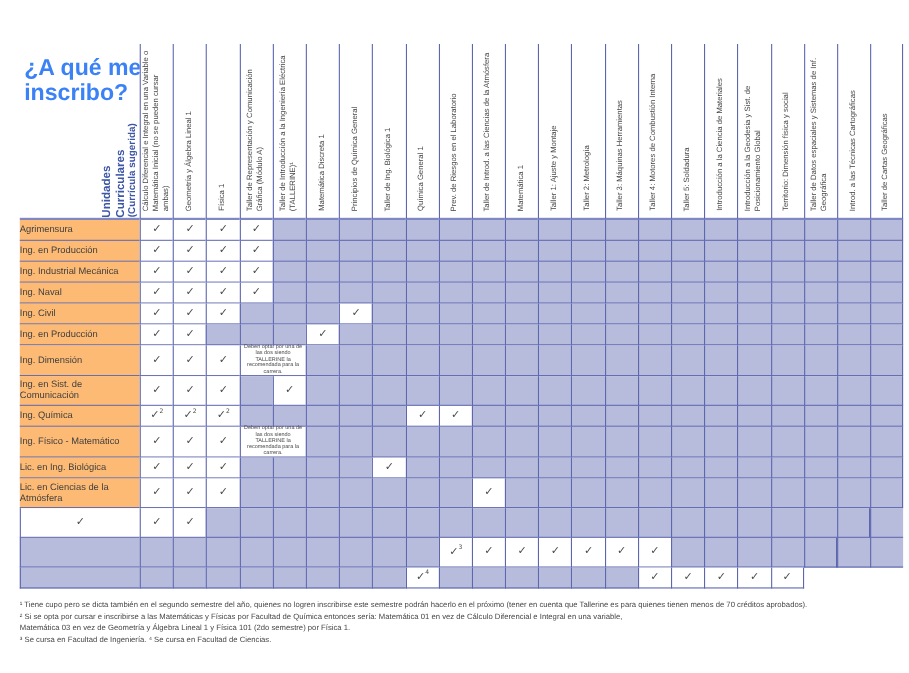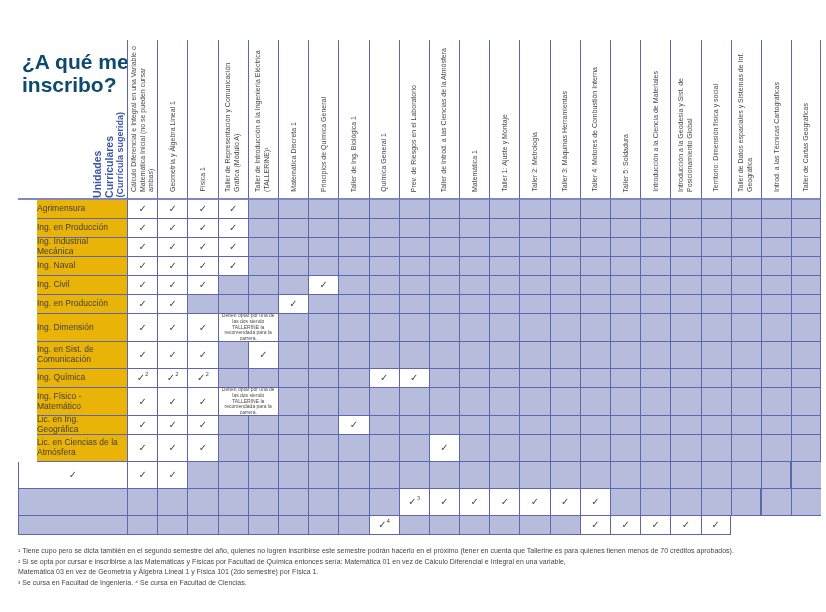--- a/index.html
+++ b/index.html
@@ -8,21 +8,21 @@
     position: relative;
     width: 826px; height: 612px;
     background: #ffffff;
     font-family: "Liberation Sans", "DejaVu Sans", sans-serif;
     color: #3f3f3f;
     overflow: hidden;
   }
   .title {
     position: absolute; left: 22px; top: 50px; width: 120px;
     font-size: 21px; font-weight: 700; line-height: 1.1;
-    color: #0c4a6e;
+    color: #3b82f6;
   }
   .side-label {
     position: absolute; left: 84px; top: 44px; width: 42px; height: 154px;
     display: flex; flex-direction: row; align-items: flex-end; justify-content: flex-end;
     color: #3d56a6;
   }
   .side-label .v {
     writing-mode: vertical-rl; transform: rotate(180deg);
     white-space: pre-line; font-weight: 700; line-height: 1.18;
   }
@@ -45,25 +45,24 @@
   .hcell .htext {
     position: absolute; bottom: 6px; left: 50%;
     transform: translateX(-50%) rotate(180deg);
     writing-mode: vertical-rl;
     max-height: 148px;
     font-size: 7px; line-height: 1.25; color: #474747;
     text-align: left;
   }
   .rlabel {
     border-bottom: 1.5px solid #5c67ae;
-    background: #eab308;
+    background: #fdba74;
     display: flex; align-items: center;
     font-size: 8.5px; line-height: 1.15; color: #3f3f3f;
     padding-right: 6px;
-    margin-left: 19px;
   }
   .cell {
     border-left: 1.5px solid #5c67ae;
     border-bottom: 1.5px solid #5c67ae;
     display: flex; align-items: center; justify-content: center;
   }
   .cell.last { border-right: 1.5px solid #5c67ae; }
   .cell.shaded { background: #b7bbdc; }
   .cell.open { background: #ffffff; }
   .check {
@@ -470,21 +469,21 @@
       <div class="cell shaded"></div>
       <div class="cell shaded"></div>
       <div class="cell shaded"></div>
       <div class="cell shaded"></div>
       <div class="cell shaded"></div>
       <div class="cell shaded"></div>
       <div class="cell shaded"></div>
       <div class="cell shaded"></div>
       <div class="cell shaded"></div>
       <div class="cell shaded last"></div>
-      <div class="rlabel">Lic. en Ing. Geográfica</div>
+      <div class="rlabel">Lic. en Ing. Biológica</div>
       <div class="cell open">
         <div class="check">✓</div>
       </div>
       <div class="cell open">
         <div class="check">✓</div>
       </div>
       <div class="cell open">
         <div class="check">✓</div>
       </div>
       <div class="cell shaded"></div>

